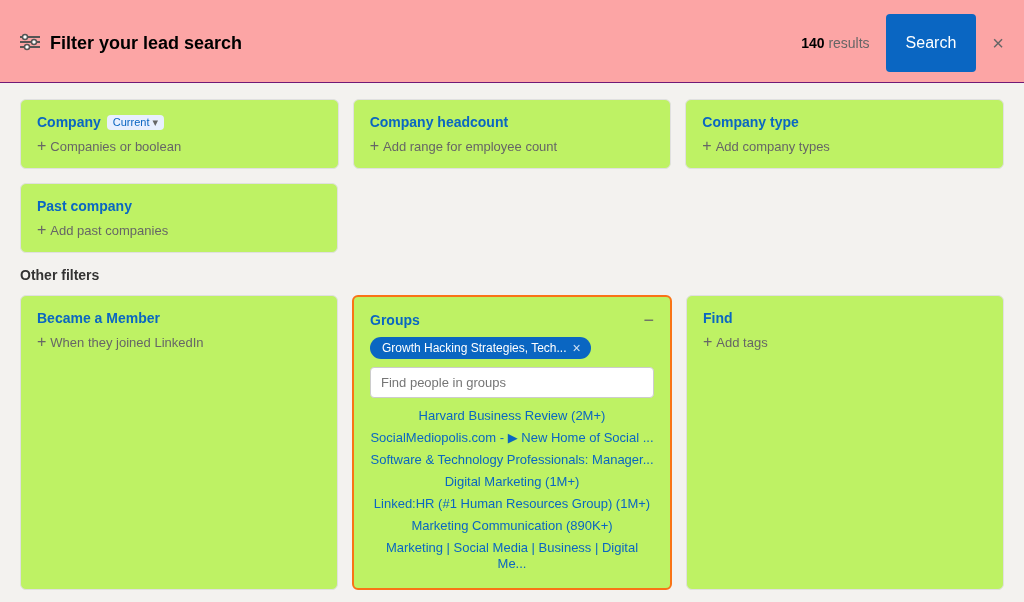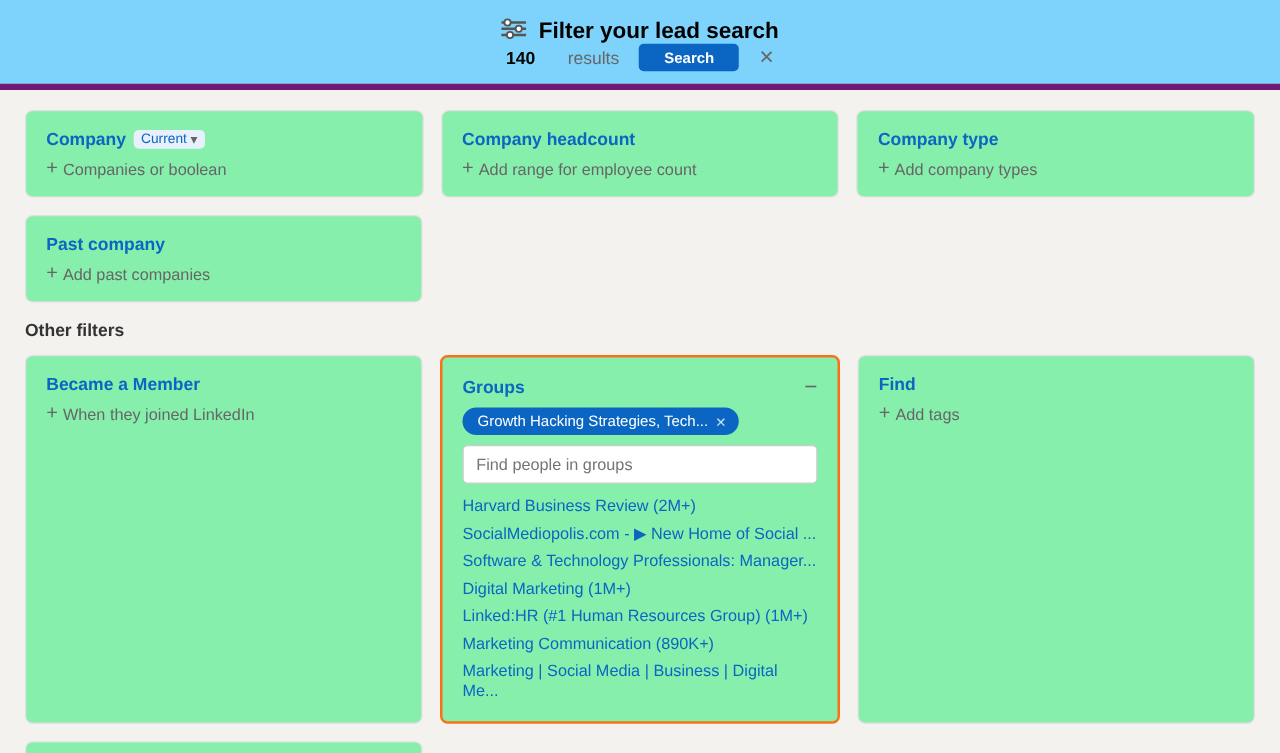--- a/index.html
+++ b/index.html
@@ -17,23 +17,22 @@
       width: 1024px;
       min-height: 602px;
       display: flex;
       flex-direction: column;
     }
     .modal-header {
       display: flex;
       align-items: center;
       justify-content: space-between;
       padding: 14px 20px 10px 20px;
-      background: #7dd3fc;
-      border-bottom: 5px solid #701a75;
-      flex-direction: column;
+      background: #fca5a5;
+      border-bottom: 1px solid #701a75;
     }
     .modal-header-left {
       display: flex;
       align-items: center;
       gap: 10px;
     }
     .filter-icon {
       color: #666;
     }
     .modal-title {
@@ -48,23 +47,23 @@
     }
     .results-count {
       font-weight: 700;
       color: #000;
     }
     .search-btn {
       background: #0a66c2;
       color: #fff;
       border: none;
       border-radius: 4px;
-      padding: 4px 20px;
-      font-size: 12px;
-      font-weight: 700;
+      padding: 20px 20px;
+      font-size: 16px;
+      font-weight: 400;
       cursor: pointer;
     }
     .close-btn {
       background: none;
       border: none;
       cursor: pointer;
       font-size: 20px;
       color: #666;
       line-height: 1;
     }
@@ -73,21 +72,21 @@
       background: #f3f2ef;
       flex: 1;
       overflow-y: auto;
     }
     .filter-row {
       display: flex;
       gap: 14px;
       margin-bottom: 14px;
     }
     .filter-card {
-      background: #86efac;
+      background: #bef264;
       border: 1px solid #e0e0e0;
       border-radius: 6px;
       padding: 14px 16px;
       flex: 1;
     }
     .filter-card.highlighted {
       border: 2px solid #f97316;
     }
     .filter-card-title {
       color: #0a66c2;
@@ -146,20 +145,21 @@
       cursor: pointer;
       font-size: 14px;
       line-height: 1;
       opacity: 0.8;
     }
     .groups-list {
       list-style: none;
     }
     .groups-list li {
       padding: 3px 0;
+      text-align: center;
     }
     .groups-list li a {
       color: #0a66c2;
       text-decoration: none;
       font-size: 13px;
       cursor: pointer;
     }
     .filter-card-minus {
       color: #666;
       cursor: pointer;
@@ -188,21 +188,21 @@
           <circle cx="5" cy="4" r="2.5" fill="#fff" stroke="#555" stroke-width="1.5"></circle>
           <circle cx="14" cy="9" r="2.5" fill="#fff" stroke="#555" stroke-width="1.5"></circle>
           <circle cx="7" cy="14" r="2.5" fill="#fff" stroke="#555" stroke-width="1.5"></circle>
         </svg>
       </span>
       <span class="modal-title">Filter your lead search</span>
     </div>
     <div class="modal-header-right">
       <span>
         <span class="results-count">140</span>
-        <span style="color:#666;font-size:14px;margin-left:22px;">results</span>
+        <span style="color:#666;font-size:14px;">results</span>
       </span>
       <button class="search-btn">Search</button>
       <button class="close-btn">×</button>
     </div>
   </div>
 
   <div class="modal-body">
 
     <div class="filter-row">
 

